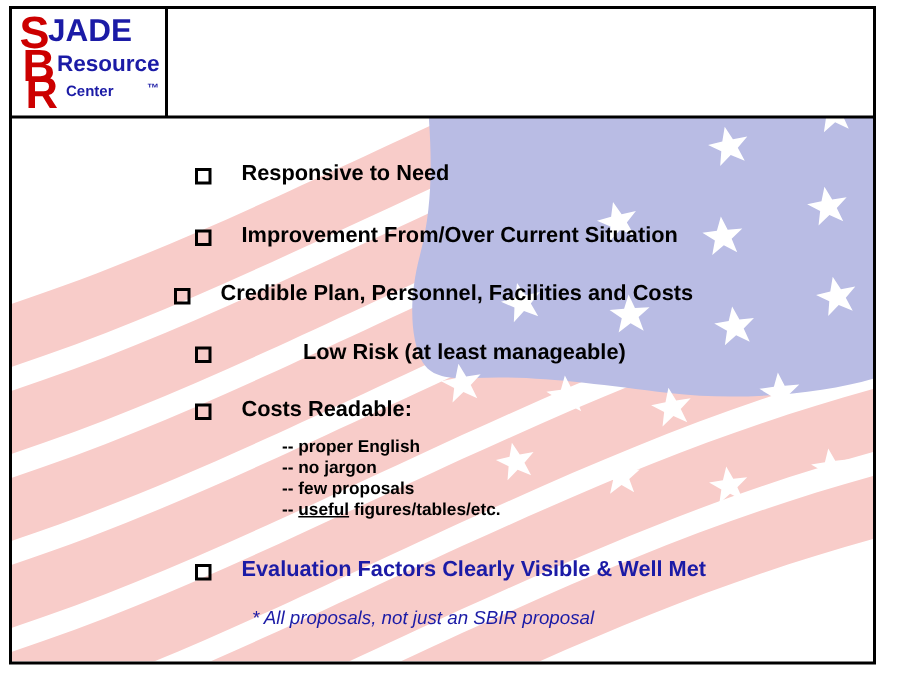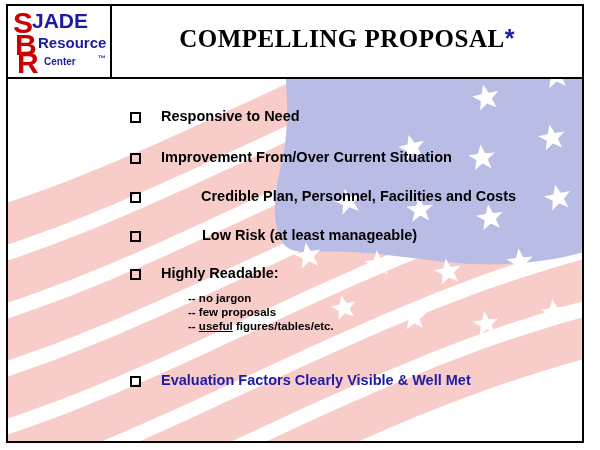--- a/index.html
+++ b/index.html
@@ -138,21 +138,21 @@
     font-size:14.5px;
     color:#000000;
     white-space:nowrap;
     line-height:1.1;
   }
   .bullet-text.blue{color:#1B1BA6;}
   .bullet-text .ul{}
 
   #b1{left:130px; top:31px;}
   #b2{left:130px; top:72px;}
-  #b3{left:130px; top:111px;gap:40px;}
+  #b3{left:116px; top:111px;}
   #b4{left:130px; top:150px;gap:41px;}
   #b5{left:130px; top:188px;}
   #b6{left:130px; top:295px;}
 
   #sublist{
     position:absolute;
     left:188px; top:213px;
     font-family:"Liberation Sans", sans-serif;
     font-weight:bold;
     font-size:11.5px;
@@ -280,21 +280,20 @@
   <div id="logo">
     <span class="logo-red" id="logo-s-red">S</span>
     <span class="logo-red" id="logo-b-red">B</span>
     <span class="logo-red" id="logo-r-red">R</span>
     <span class="logo-blue-letter" id="logo-sbir">JADE</span>
     <span class="logo-blue-letter" id="logo-resource">Resource</span>
     <span class="logo-blue-letter" id="logo-center">Center</span>
     <span id="logo-tm">™</span>
   </div>
 
-  <div id="title"><span>COMPELLING PROPOSAL</span><span class="ast">*</span></div>
 
   <div id="content">
 
     <div class="bullet-row" id="b1">
       <span class="chk"></span>
       <span class="bullet-text">Responsive to Need</span>
     </div>
 
     <div class="bullet-row" id="b2">
       <span class="chk"></span>
@@ -306,31 +305,33 @@
       <span class="bullet-text">Credible Plan, Personnel, Facilities and Costs</span>
     </div>
 
     <div class="bullet-row" id="b4">
       <span class="chk"></span>
       <span class="bullet-text">Low Risk (at least manageable)</span>
     </div>
 
     <div class="bullet-row" id="b5">
       <span class="chk"></span>
-      <span class="bullet-text">Highly Readable:</span>
+      <span class="bullet-text">Costs Readable:</span>
     </div>
 
     <div id="sublist">
+      <div><span>-- </span><span>proper English</span></div>
       <div><span>-- </span><span>no jargon</span></div>
       <div><span>-- </span><span>few proposals</span></div>
       <div><span>-- </span><span class="ul">useful</span><span> figures/tables/etc.</span></div>
     </div>
 
     <div class="bullet-row" id="b6">
       <span class="chk"></span>
       <span class="bullet-text blue"><span>Evaluation Factors </span><span class="ul">Clearly Visible &amp; Well Met</span></span>
     </div>
 
+    <div id="footnote">* All proposals, not just an SBIR proposal</div>
 
   </div>
 
   <div id="frame"></div>
 </div>
 
 </body></html>

